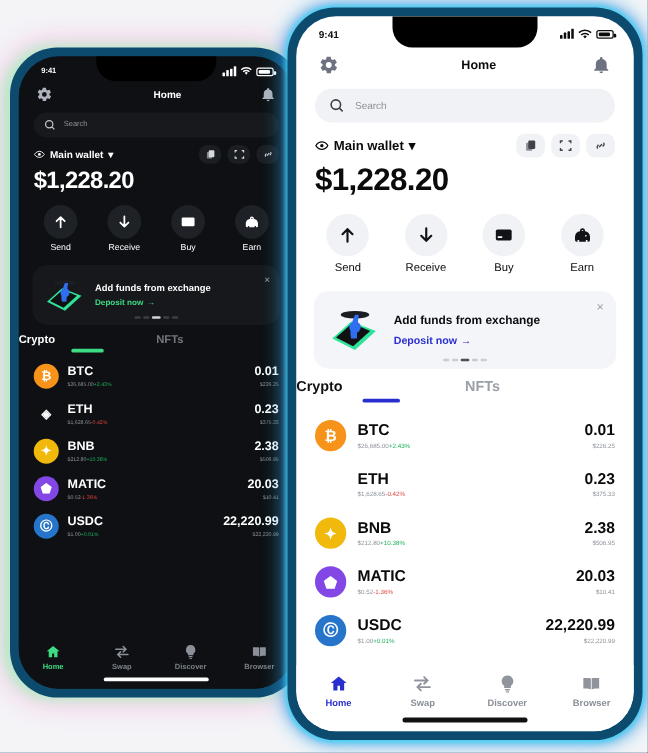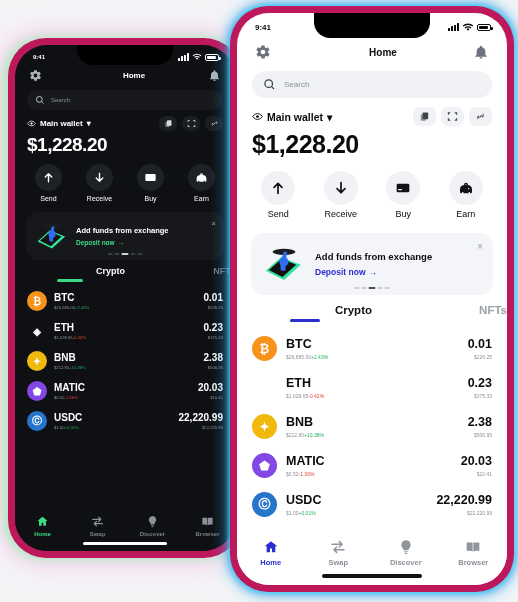--- a/index.html
+++ b/index.html
@@ -8,21 +8,21 @@
     background: #f4f4f7;
     font-family: "Liberation Sans", sans-serif;
     overflow: hidden;
   }
   .stage { position: relative; width: 518px; height: 602px; }
 
   
   .phone {
     position: absolute;
     border-radius: 38px;
-    background: #be185d;
+    background: #0c4a6e;
     padding: 7px;
   }
   .phone.dark {
     left: 8px; top: 38px; width: 234px; height: 520px;
     box-shadow: -3px 0 10px 2px rgba(120,255,160,.55),
                 -3px 0 22px 6px rgba(255,150,220,.45),
                  0 0 3px 1px rgba(255,255,255,.25);
     z-index: 1;
   }
   .phone.light {
@@ -137,21 +137,21 @@
   .sc-light .dots { bottom: 6px; }
   .dots i { width: 5px; height: 1.5px; background: #c9ccd2; border-radius: 1px; display: block; }
   .sc-dark .dots i { background: #3a3e45; }
   .dots i.on { background: #4b4f57; width: 7px; height: 2px; }
   .sc-dark .dots i.on { background: #cfd3d9; }
 
   
   .tabs { display: flex; }
   .sc-dark .tabs { margin: 6px 0 2px; }
   .sc-light .tabs { margin: 9px 0 3px; }
-  .tab { flex: 1; text-align: right; font-weight: bold; position: relative; padding-bottom: 6px; }
+  .tab { flex: 1; text-align: left; font-weight: bold; position: relative; padding-bottom: 6px; }
   .sc-dark .tab { font-size: 9px; color: #71767e; }
   .sc-light .tab { font-size: 11.5px; color: #9ba0a8; }
   .sc-dark .tab.on { color: #fff; }
   .sc-light .tab.on { color: #111; }
   .tab.on::after {
     content: ""; position: absolute; left: 50%; bottom: 0; transform: translateX(-50%);
     width: 26px; height: 3px; border-radius: 2px;
   }
   .sc-dark .tab.on::after { background: #3ddc84; }
   .sc-light .tab.on::after { background: #2a2ecf; width: 30px; }

